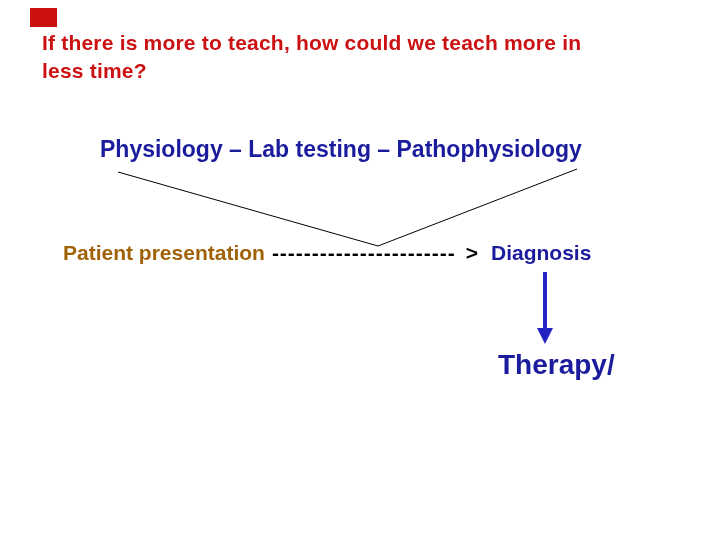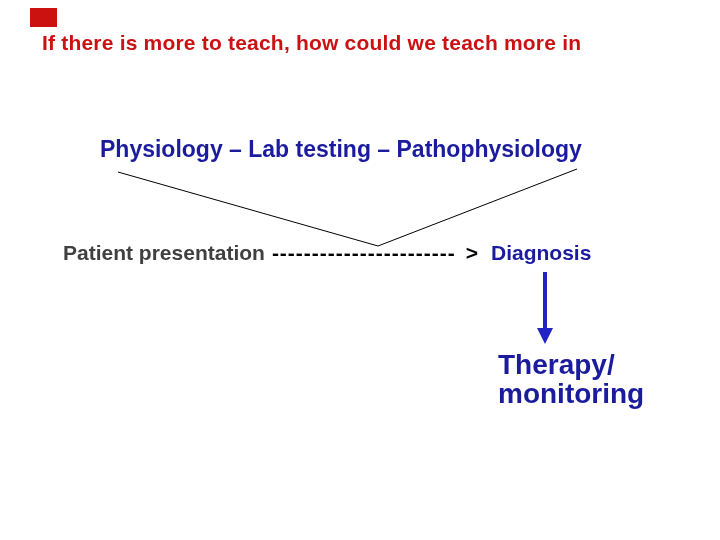--- a/index.html
+++ b/index.html
@@ -83,35 +83,35 @@
 </style>
 </head>
 <body>
 
 <div class="slide">
 
   <div class="marker" style="background: rgb(204, 17, 17);"></div>
 
   <div class="title" style="color: rgb(204, 17, 18);">
     <div>If there is more to teach, how could we teach more in</div>
+    <div>less time?</div>
   </div>
 
   <div class="top-label" style="color: rgb(27, 27, 158);">Physiology – Lab testing – Pathophysiology</div>
 
   <svg class="overlay-svg" viewBox="0 0 720 540" xmlns="http://www.w3.org/2000/svg">
     <polyline points="118,172 378,246 577,169" fill="none" stroke-width="1" stroke="#000000"></polyline>
     <line x1="545" y1="272" x2="545" y2="330" stroke-width="4" stroke="#2323c4"></line>
     <polygon points="537,328 553,328 545,344" fill="#2323c4"></polygon>
   </svg>
 
   <div class="patient-row">
-    <span style="color: #404040;">Patient presentation</span>
+    <span style="color: #a16207;">Patient presentation</span>
     <span class="dashes" style="color: rgb(0, 0, 0);">-----------------------</span>
     <span class="gt" style="color: rgb(0, 0, 0);">&gt;</span>
     <span class="diagnosis" style="color: rgb(27, 27, 158);">Diagnosis</span>
   </div>
 
   <div class="therapy" style="color: rgb(27, 27, 158);">
     <div>Therapy/</div>
-    <div>monitoring</div>
   </div>
 
 </div>
 
 </body></html>

